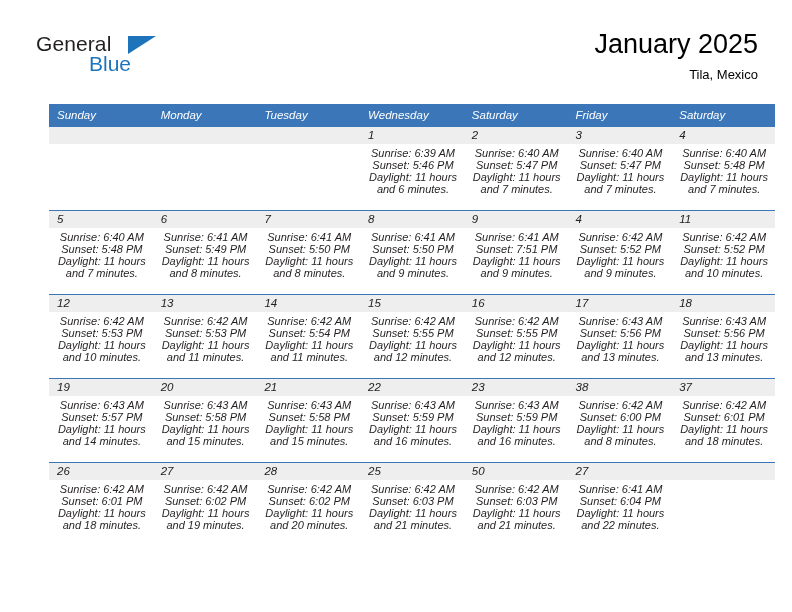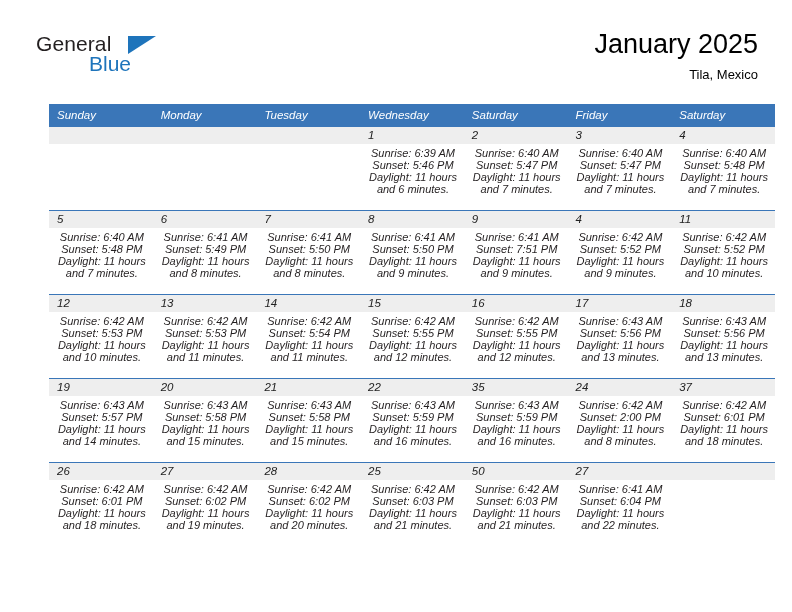--- a/index.html
+++ b/index.html
@@ -442,35 +442,35 @@
               <div class="cell-body">
                 <div>Sunrise: 6:43 AM</div>
                 <div>Sunset: 5:59 PM</div>
                 <div>Daylight: 11 hours</div>
                 <div>and 16 minutes.</div>
               </div>
             </div>
           </td>
           <td>
             <div class="cell-inner">
-              <div class="daynum-band">35</div>
+              <div class="daynum-band">23</div>
               <div class="cell-body">
                 <div>Sunrise: 6:43 AM</div>
                 <div>Sunset: 5:59 PM</div>
                 <div>Daylight: 11 hours</div>
                 <div>and 16 minutes.</div>
               </div>
             </div>
           </td>
           <td>
             <div class="cell-inner">
-              <div class="daynum-band">24</div>
-              <div class="cell-body">
-                <div>Sunrise: 6:42 AM</div>
-                <div>Sunset: 2:00 PM</div>
+              <div class="daynum-band">38</div>
+              <div class="cell-body">
+                <div>Sunrise: 6:42 AM</div>
+                <div>Sunset: 6:00 PM</div>
                 <div>Daylight: 11 hours</div>
                 <div>and 8 minutes.</div>
               </div>
             </div>
           </td>
           <td>
             <div class="cell-inner">
               <div class="daynum-band">37</div>
               <div class="cell-body">
                 <div>Sunrise: 6:42 AM</div>

